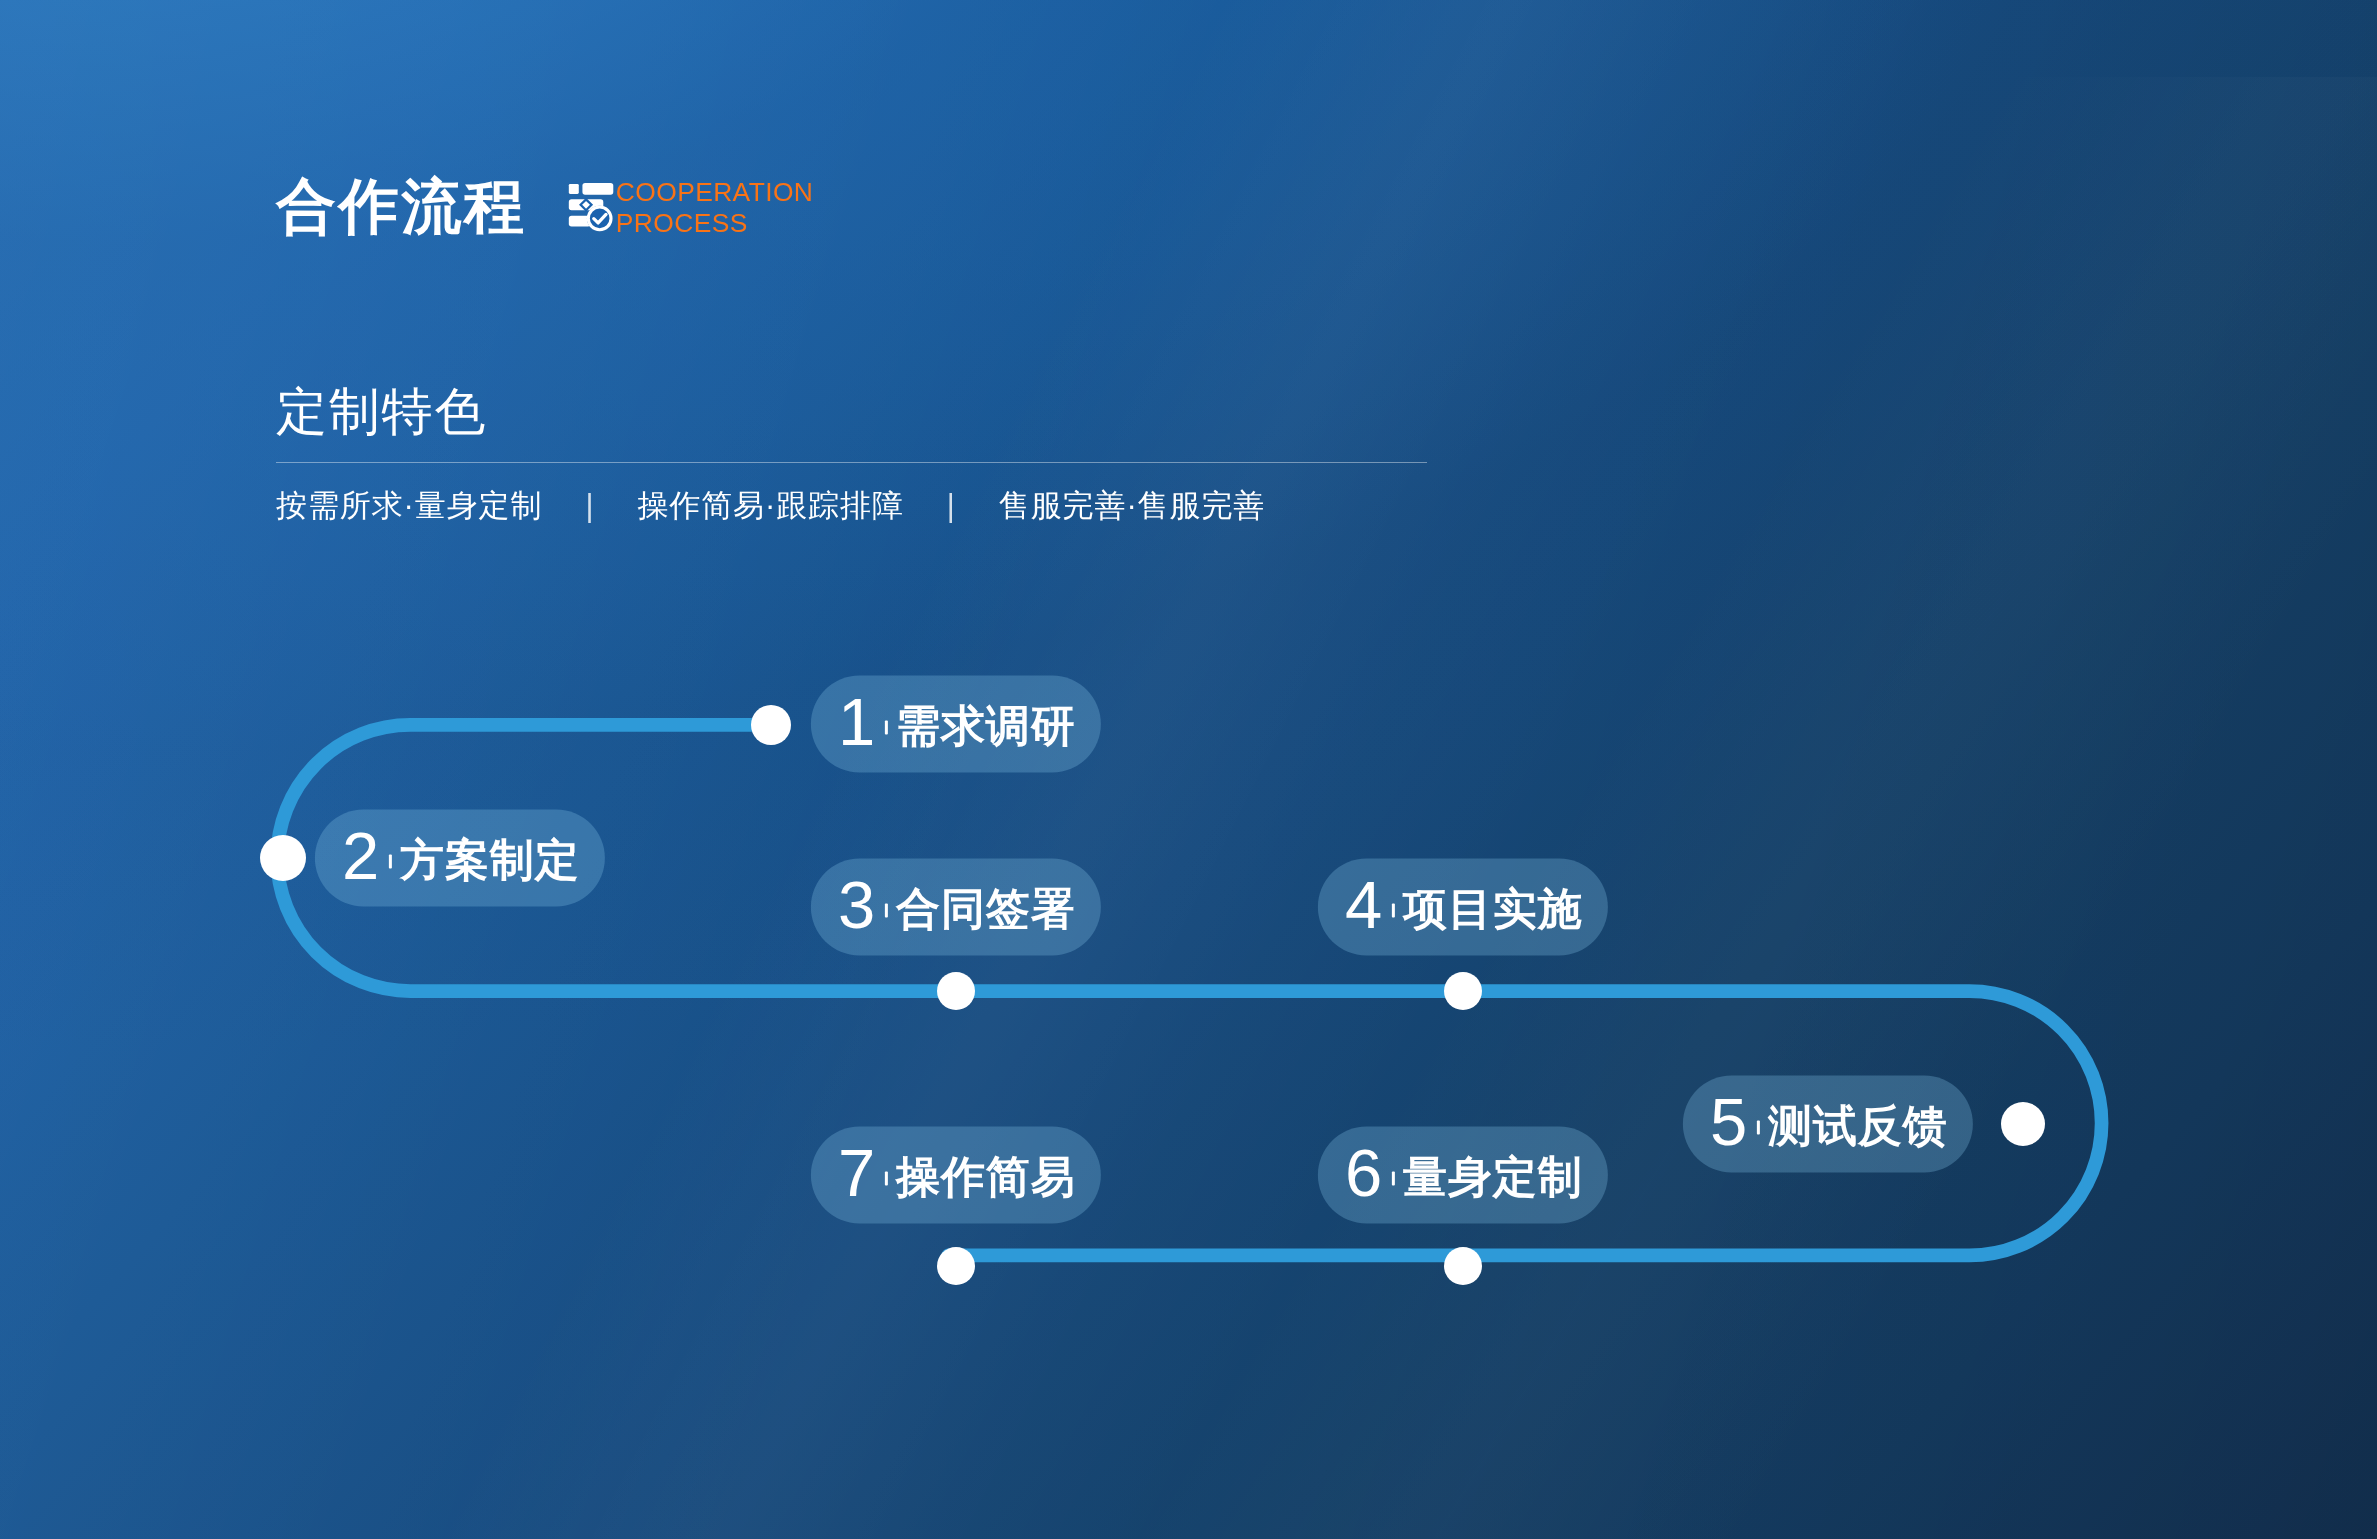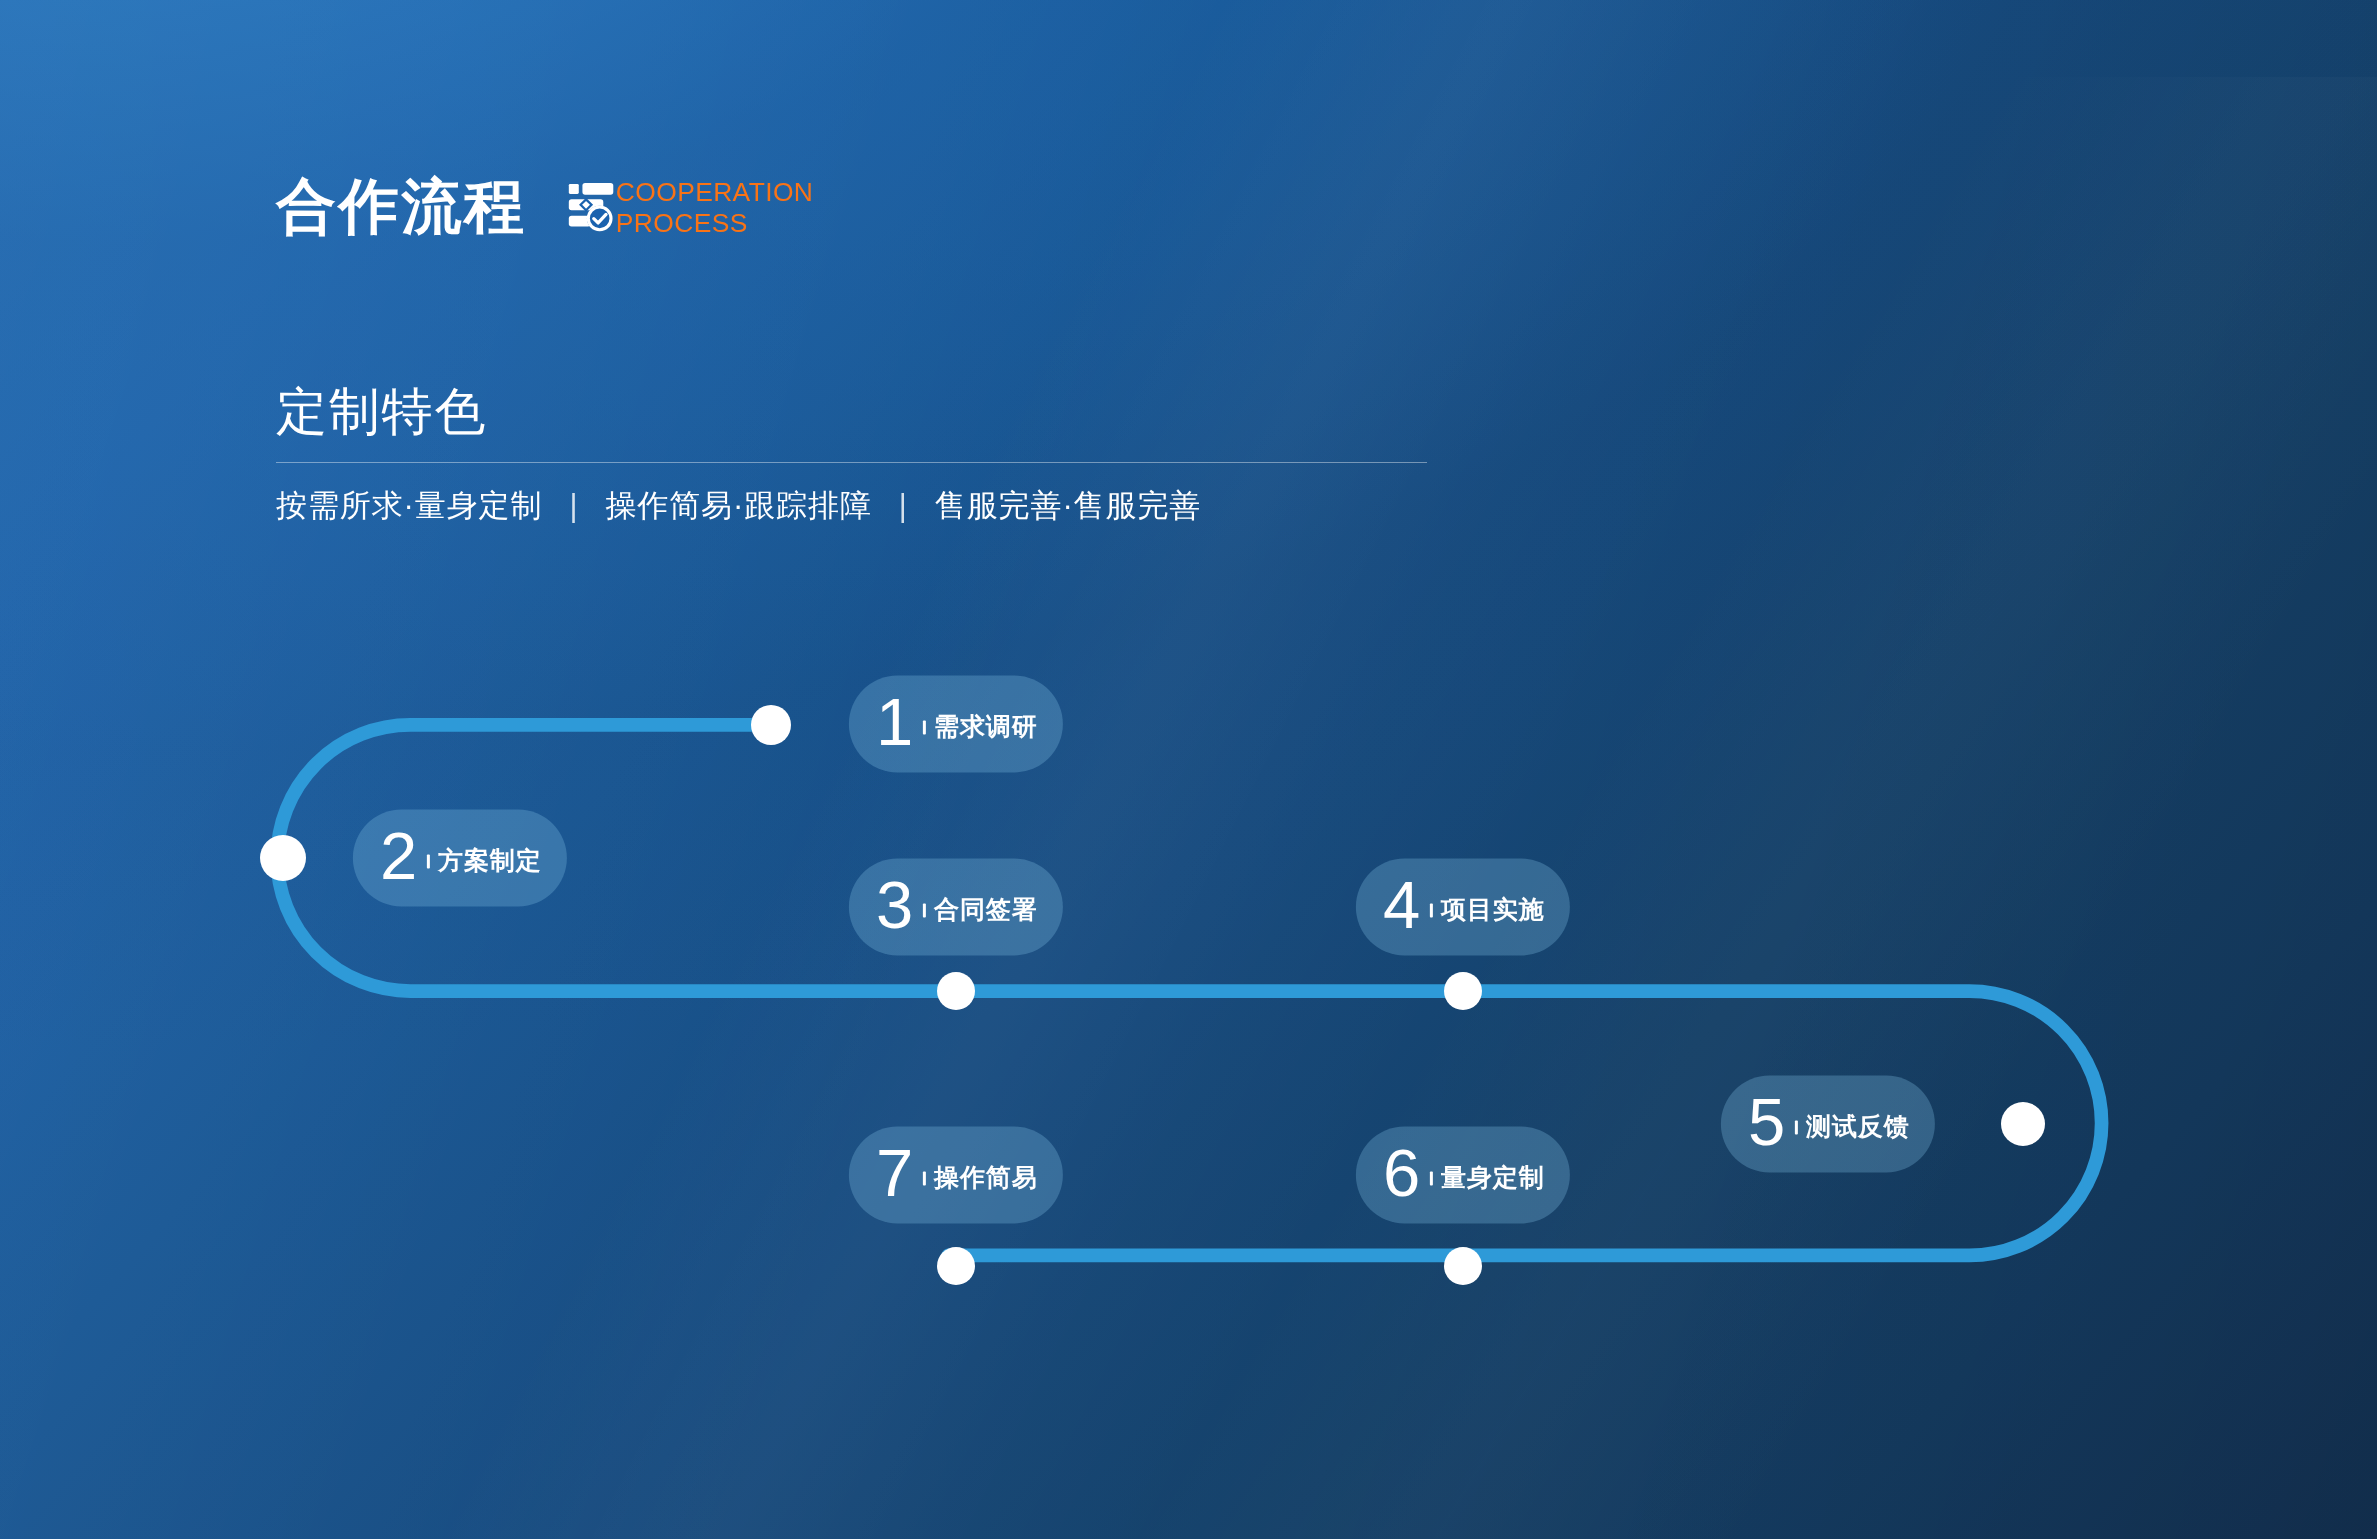--- a/index.html
+++ b/index.html
@@ -47,21 +47,21 @@
     font-size:26.4px; line-height:1.18; letter-spacing:0.4px;
     font-weight:400; white-space:nowrap; padding-top:1.8px;
   }
 
   
   #sub { position:absolute; left:276px; top:383px; width:1154px; }
   #sub-title { font-size:51px; color:#FFFFFF; font-weight:400; letter-spacing:1.8px; line-height:1.15; }
   #sub-divider { margin-top:20px; height:0.9px; width:1151px; background:rgba(255,255,255,0.40); }
   #sub-items {
     margin-top:22px; display:flex; align-items:center;
-    font-size:31px; color:#FFFFFF; font-weight:400; letter-spacing:0.9px; white-space:nowrap;
+    font-size:31px; color:#FFFFFF; font-weight:400; letter-spacing:0.9px; white-space:nowrap;gap:16px;
   }
   .sub-sep { margin:0 27px; color:rgba(255,255,255,0.82); font-weight:300; }
 
   
   #flow { position:absolute; left:0; top:0; width:2377px; height:1539px; }
   #flow-track { position:absolute; left:0; top:0; width:2377px; height:1539px; }
 
   .node {
     position:absolute; background:#FFFFFF; border-radius:50%;
     transform:translate(-50%,-50%);
@@ -78,21 +78,21 @@
   .pill-num {
     font-size:67px; font-weight:400; color:#FFFFFF;
     line-height:1; letter-spacing:0; position:relative; top:-2.7px;
     font-family:"Liberation Sans","DejaVu Sans",sans-serif;
   }
   .pill-tick {
     width:2.7px; height:13.7px; background:#FFFFFF; margin:0 8.2px 0 10px;
     position:relative; top:3.6px; border-radius:0.9px; flex:0 0 auto;
   }
   .pill-label {
-    font-size:25px; font-weight:bold; color:#FFFFFF; letter-spacing:0.9px; line-height:1;
+    font-size:44px; font-weight:bold; color:#FFFFFF; letter-spacing:0.9px; line-height:1;
     position:relative; top:1.8px;
   }
 </style>
 </head>
 <body>
 
 <div id="bg">
   <div id="bg-sheen"></div>
   <div id="bg-streak"></div>
   <div id="bg-streak2"></div>

